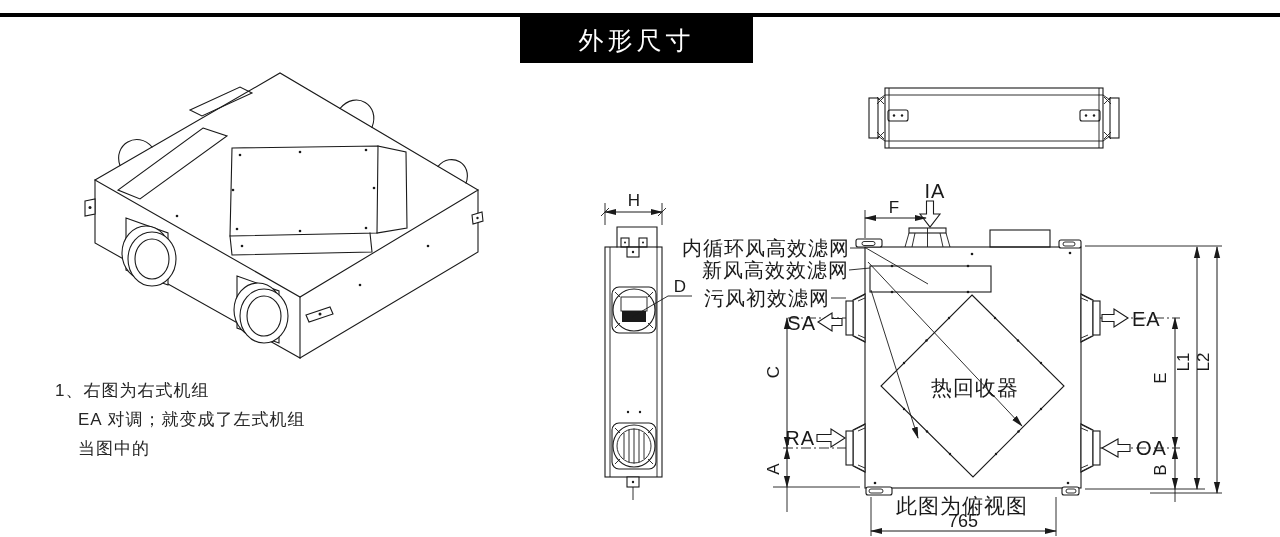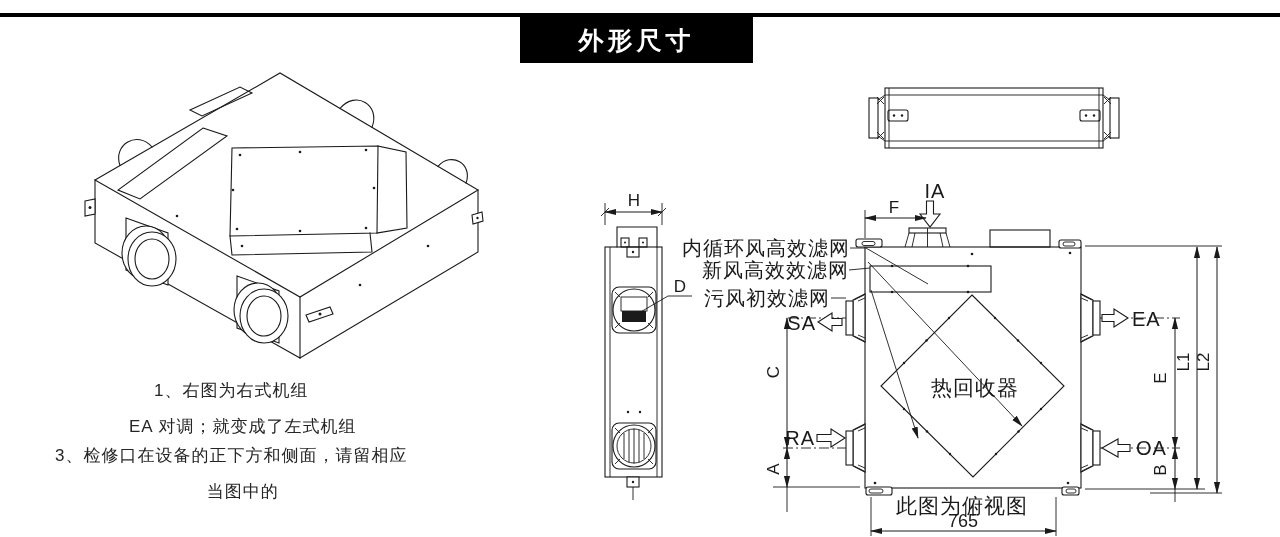--- a/index.html
+++ b/index.html
@@ -2,24 +2,24 @@
 <html><head>
 <meta charset="utf-8">
 <style>
   html,body{margin:0;padding:0;background:#ffffff;}
   body{width:1280px;height:537px;position:relative;overflow:hidden;
        font-family:"Liberation Sans",sans-serif;color:#1a1a1a;}
   .abs{position:absolute;}
   #top-rule{left:0;top:13px;width:1280px;height:4px;background:#000;}
   #banner{left:520px;top:17px;width:233px;height:46px;background:#000;color:#fff;
           display:flex;align-items:center;justify-content:center;
-          font-size:25px;letter-spacing:4px;font-weight:bold;}
+          font-size:25px;letter-spacing:4px;}
   #notes{left:55px;top:376px;font-size:17px;line-height:29px;letter-spacing:1px;
-         white-space:nowrap;color:#262626;text-align:center;}
-  #notes .note-cont{padding-left:23px;margin-top:7px;}
+         white-space:nowrap;color:#262626;}
+  #notes .note-cont{padding-left:23px;}
   svg{position:absolute;left:0;top:0;}
   .ln{stroke:#1a1a1a;stroke-width:1.1;fill:none;stroke-linecap:square;}
   .lt{stroke:#1a1a1a;stroke-width:0.9;fill:none;}
   .fw{fill:#ffffff;}
   .fb{fill:#1a1a1a;stroke:none;}
   .cl{stroke:#1a1a1a;stroke-width:0.9;fill:none;stroke-dasharray:10 3 2 3;}
   .dim{stroke:#1a1a1a;stroke-width:1;fill:none;}
   text{fill:#1a1a1a;}
   .t17{font-size:17px;}
   .t18{font-size:18px;}
@@ -30,21 +30,20 @@
 <body>
 
 <div id="top-rule" class="abs"></div>
 <div id="banner" class="abs">
   <span>外形尺寸</span>
 </div>
 
 <div id="notes" class="abs">
   <div>1、右图为右式机组</div>
   <div class="note-cont">EA 对调；就变成了左式机组</div>
-  <div>3、检修口在设备的正下方和侧面，请留相应</div>
   <div class="note-cont">当图中的</div>
 </div>
 
 <svg width="1280" height="537" viewBox="0 0 1280 537">
   <defs>
     <marker id="ar" markerWidth="12" markerHeight="8" refX="11" refY="4" orient="auto-start-reverse" markerUnits="userSpaceOnUse">
       <path d="M0,0.9 L12,4 L0,7.1 Z" fill="#1a1a1a"></path>
     </marker>
   </defs>
 

